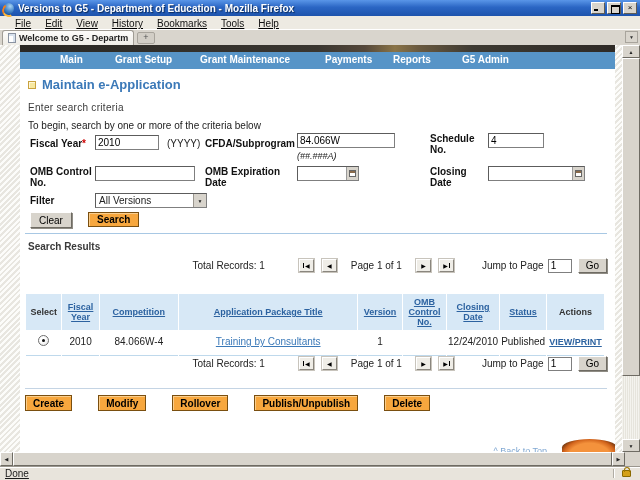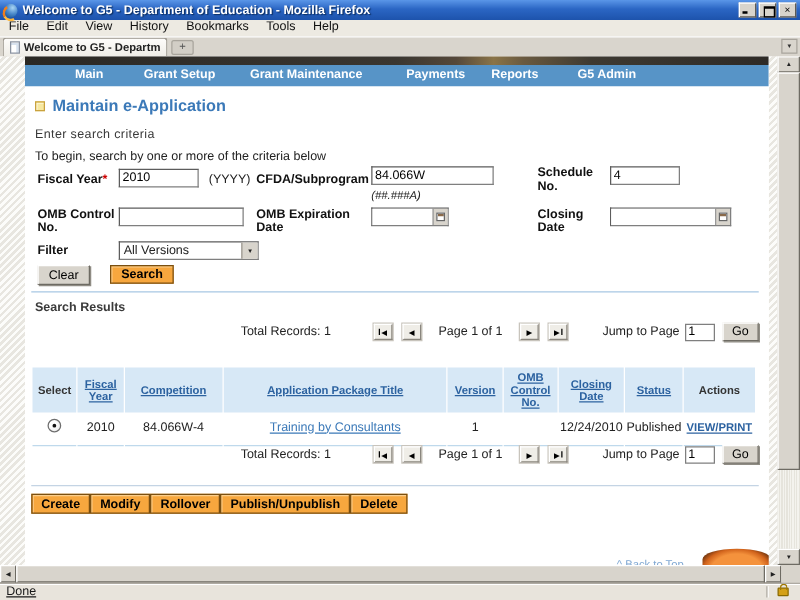--- a/index.html
+++ b/index.html
@@ -15,21 +15,21 @@
     border:2px solid transparent; border-left-color:#F07E1E; border-bottom-color:#FEB83C; transform:rotate(15deg); }
   .title-text { color:#fff; font-size:10px; font-weight:bold; text-shadow:1px 1px 1px #0A2A5A;
     flex:1; white-space:nowrap; overflow:hidden; }
   .win-btns { display:flex; gap:2px; }
   .win-btn { width:14px; height:12px; background:#D8D4CC; border:1px solid; border-color:#FFF #5F5B53 #5F5B53 #FFF;
     font-size:8px; line-height:10px; text-align:center; color:#000; position:relative; }
   .win-btn.min::after { content:''; position:absolute; left:2px; right:6px; bottom:2px; height:2px; background:#000; }
   .win-btn.restore::after { content:''; position:absolute; left:3px; top:2px; width:7px; height:6px;
     border:1px solid #000; border-top-width:2px; }
 
-  .menubar { height:13px; background:#EDEAE2; display:flex; align-items:flex-start; padding-left:0; }
+  .menubar { height:13px; background:#EDEAE2; display:flex; align-items:flex-end; padding-left:8px;text-decoration:underline; }
   .menu-item { font-size:10px; padding:0 7px; color:#111; }
 
   .tabbar { height:16px; background:#D9D5CD; display:flex; align-items:flex-end; position:relative;
     border-top:1px solid #FFF; }
   .tab { margin-left:2px; height:15px; width:132px; background:linear-gradient(#FDFCFA,#EFEDE7);
     border:1px solid #A09C94; border-bottom:none; border-radius:3px 3px 0 0;
     display:flex; align-items:center; gap:3px; padding:0 5px; }
   .doc-icon { width:8px; height:10px; background:#fff; border:1px solid #8A92A0; flex:0 0 auto;
     box-shadow:inset -2px 2px 0 #D8E2EE; }
   .tab-title { font-size:9px; font-weight:bold; color:#222; white-space:nowrap; overflow:hidden; }
@@ -111,21 +111,21 @@
   .results-table td { font-size:10px; text-align:center; padding:5px 1px 7px; border-bottom:1px solid #BFD9EC; }
   .sort { color:#2C62A0; text-decoration:underline; }
   .row-link { color:#3B79B8; text-decoration:underline; }
   .action-link { color:#2C62A0; font-size:9px; font-weight:bold; text-decoration:underline; }
   .c-select{width:36px;} .c-fy{width:37px;} .c-comp{width:80px;} .c-title{width:188px;}
   .c-ver{width:44px;} .c-omb{width:44px;} .c-close{width:48px;} .c-status{width:46px;} .c-act{width:57px;}
   .radio { width:11px; height:11px; border-radius:50%; border:1px solid #6E6E6E; display:inline-block; position:relative;
     background:radial-gradient(circle at 35% 35%, #FFF 0 30%, #E4E4E4); }
   .radio::after { content:''; position:absolute; left:3px; top:3px; width:3px; height:3px; border-radius:50%; background:#111; }
 
-  .action-btns { position:absolute; left:5px; top:326px; display:flex; }
+  .action-btns { position:absolute; left:5px; top:326px; display:flex; gap:26px; }
   .action-btns .btn-orange { height:16px; padding:0 7px; }
 
   .back-to-top { position:absolute; right:68px; top:377px; color:#7FA7D2; font-size:9px; text-decoration:none; }
   .fragment { position:absolute; right:-2px; bottom:-4px; width:55px; height:17px; border-radius:60% 60% 0 0;
     background:radial-gradient(ellipse at 50% 110%, #F4923C 0 55%, #D2641C 70%, #7A3A10 82%, #4A2A14 92%); }
 
   
   .vsb { width:18px; display:flex; flex-direction:column;
     background:repeating-linear-gradient(90deg,#F4F3EE 0 1px,#E6E4DC 1px 2px); }
   .sb-btn { background:#D8D4CC; border:1px solid; border-color:#FFF #6E6B63 #6E6B63 #FFF;
@@ -147,21 +147,21 @@
   .lock-icon { width:9px; height:7px; background:#D4A017; border:1px solid #8A6A00; border-radius:1px;
     position:relative; margin-right:4px; }
   .lock-icon::before { content:''; position:absolute; top:-4px; left:1px; width:4px; height:4px;
     border:1px solid #A07800; border-bottom:none; border-radius:3px 3px 0 0; }
 </style>
 </head>
 <body>
 
 <div class="titlebar">
   <span class="ff-icon"></span>
-  <span class="title-text">Welcome to G5 - Department of Education - Mozilla Firefox</span>
+  <span class="title-text">Versions to G5 - Department of Education - Mozilla Firefox</span>
   <span class="win-btns">
     <span class="win-btn min"></span>
     <span class="win-btn restore"></span>
     <span class="win-btn">×</span>
   </span>
 </div>
 
 <div class="menubar">
   <span class="menu-item">File</span>
   <span class="menu-item">Edit</span>

